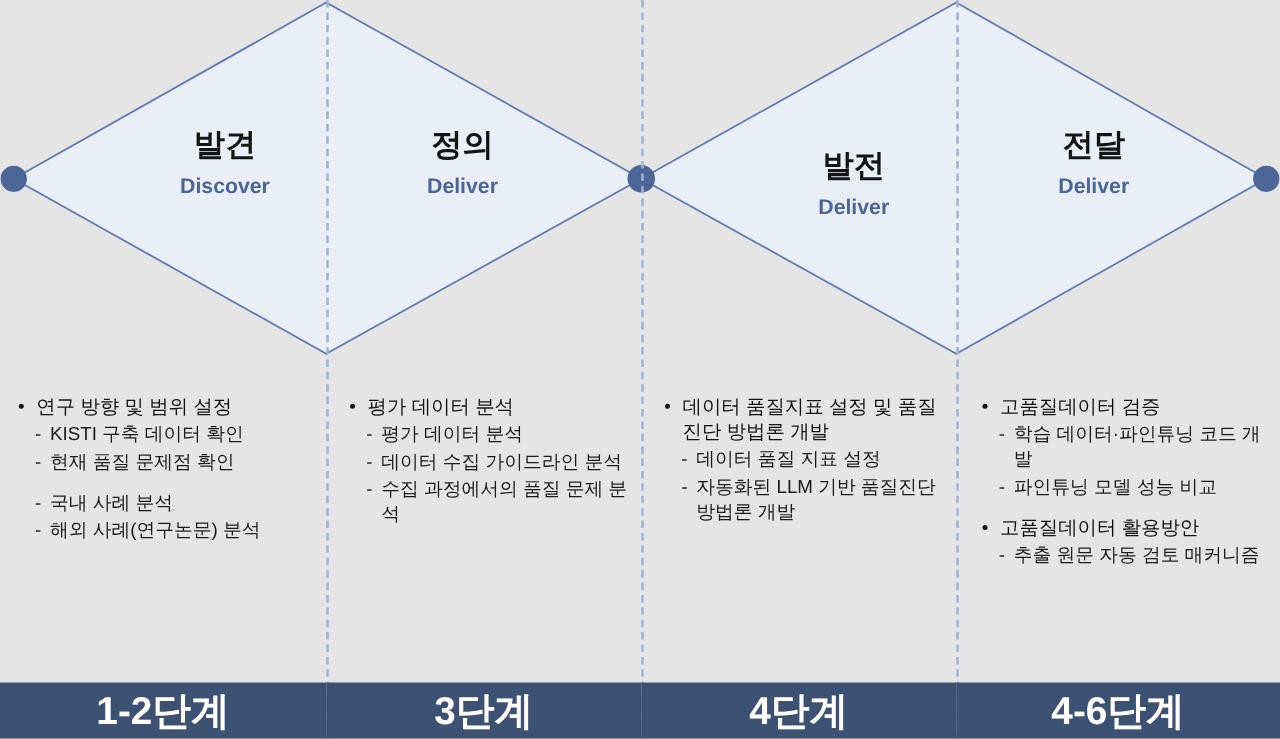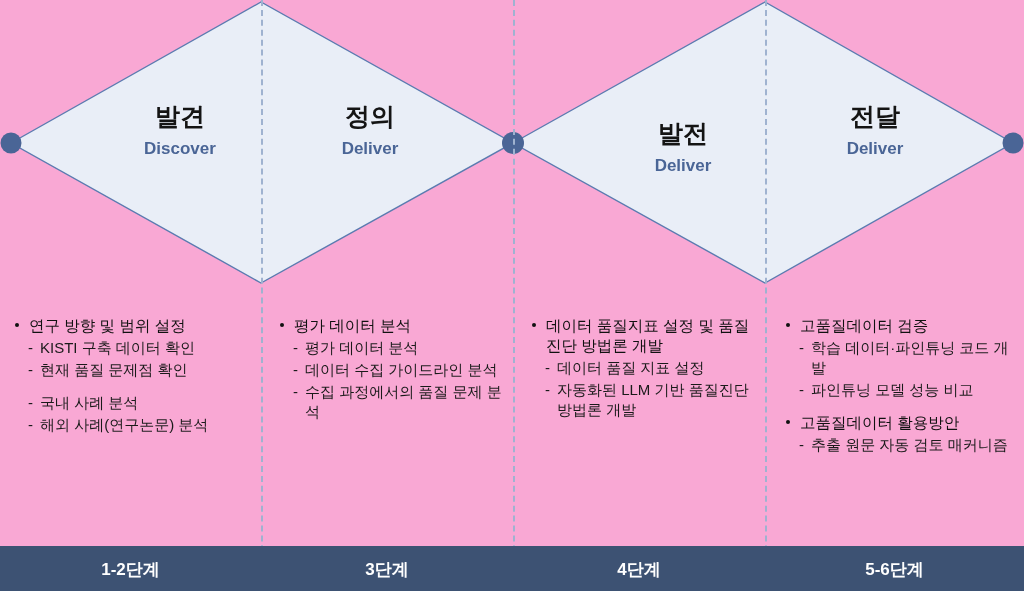--- a/index.html
+++ b/index.html
@@ -7,21 +7,21 @@
     padding: 0;
     background: #ffffff;
   }
   body {
     font-family: "Liberation Sans", "DejaVu Sans", sans-serif;
   }
   #canvas {
     position: relative;
     width: 1024px;
     height: 591px;
-    background: #f9a8d4;
+    background: #e5e5e5;
     overflow: hidden;
   }
 
   
   #diamond-layer {
     position: absolute;
     left: 0; top: 0;
     width: 1024px;
     height: 300px;
   }
@@ -123,21 +123,21 @@
     left: 0;
     top: 546px;
     width: 1024px;
     height: 45px;
     display: flex;
   }
   .stage {
     height: 46px;
     background: #3d5273;
     color: #ffffff;
-    font-size: 17px;
+    font-size: 31px;
     font-weight: bold;
     display: flex;
     align-items: center;
     justify-content: center;
     letter-spacing: 0px;
   }
   .stage-0 { width: 261px; }
   .stage-1 { width: 252px; }
   .stage-2 { width: 252px; }
   .stage-3 { width: 259px; }
@@ -269,16 +269,16 @@
         </div>
       </div>
     </div>
 
   </div>
 
   <div id="stage-bar">
     <div class="stage stage-0">1-2단계</div>
     <div class="stage stage-1">3단계</div>
     <div class="stage stage-2">4단계</div>
-    <div class="stage stage-3">5-6단계</div>
+    <div class="stage stage-3">4-6단계</div>
   </div>
 
 </div>
 
 </body></html>

